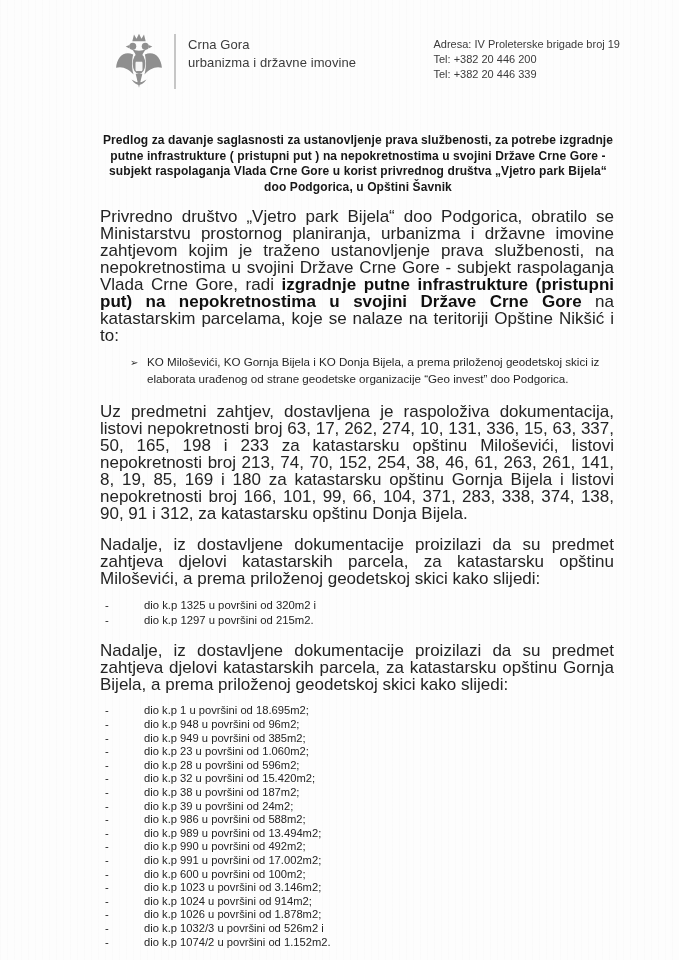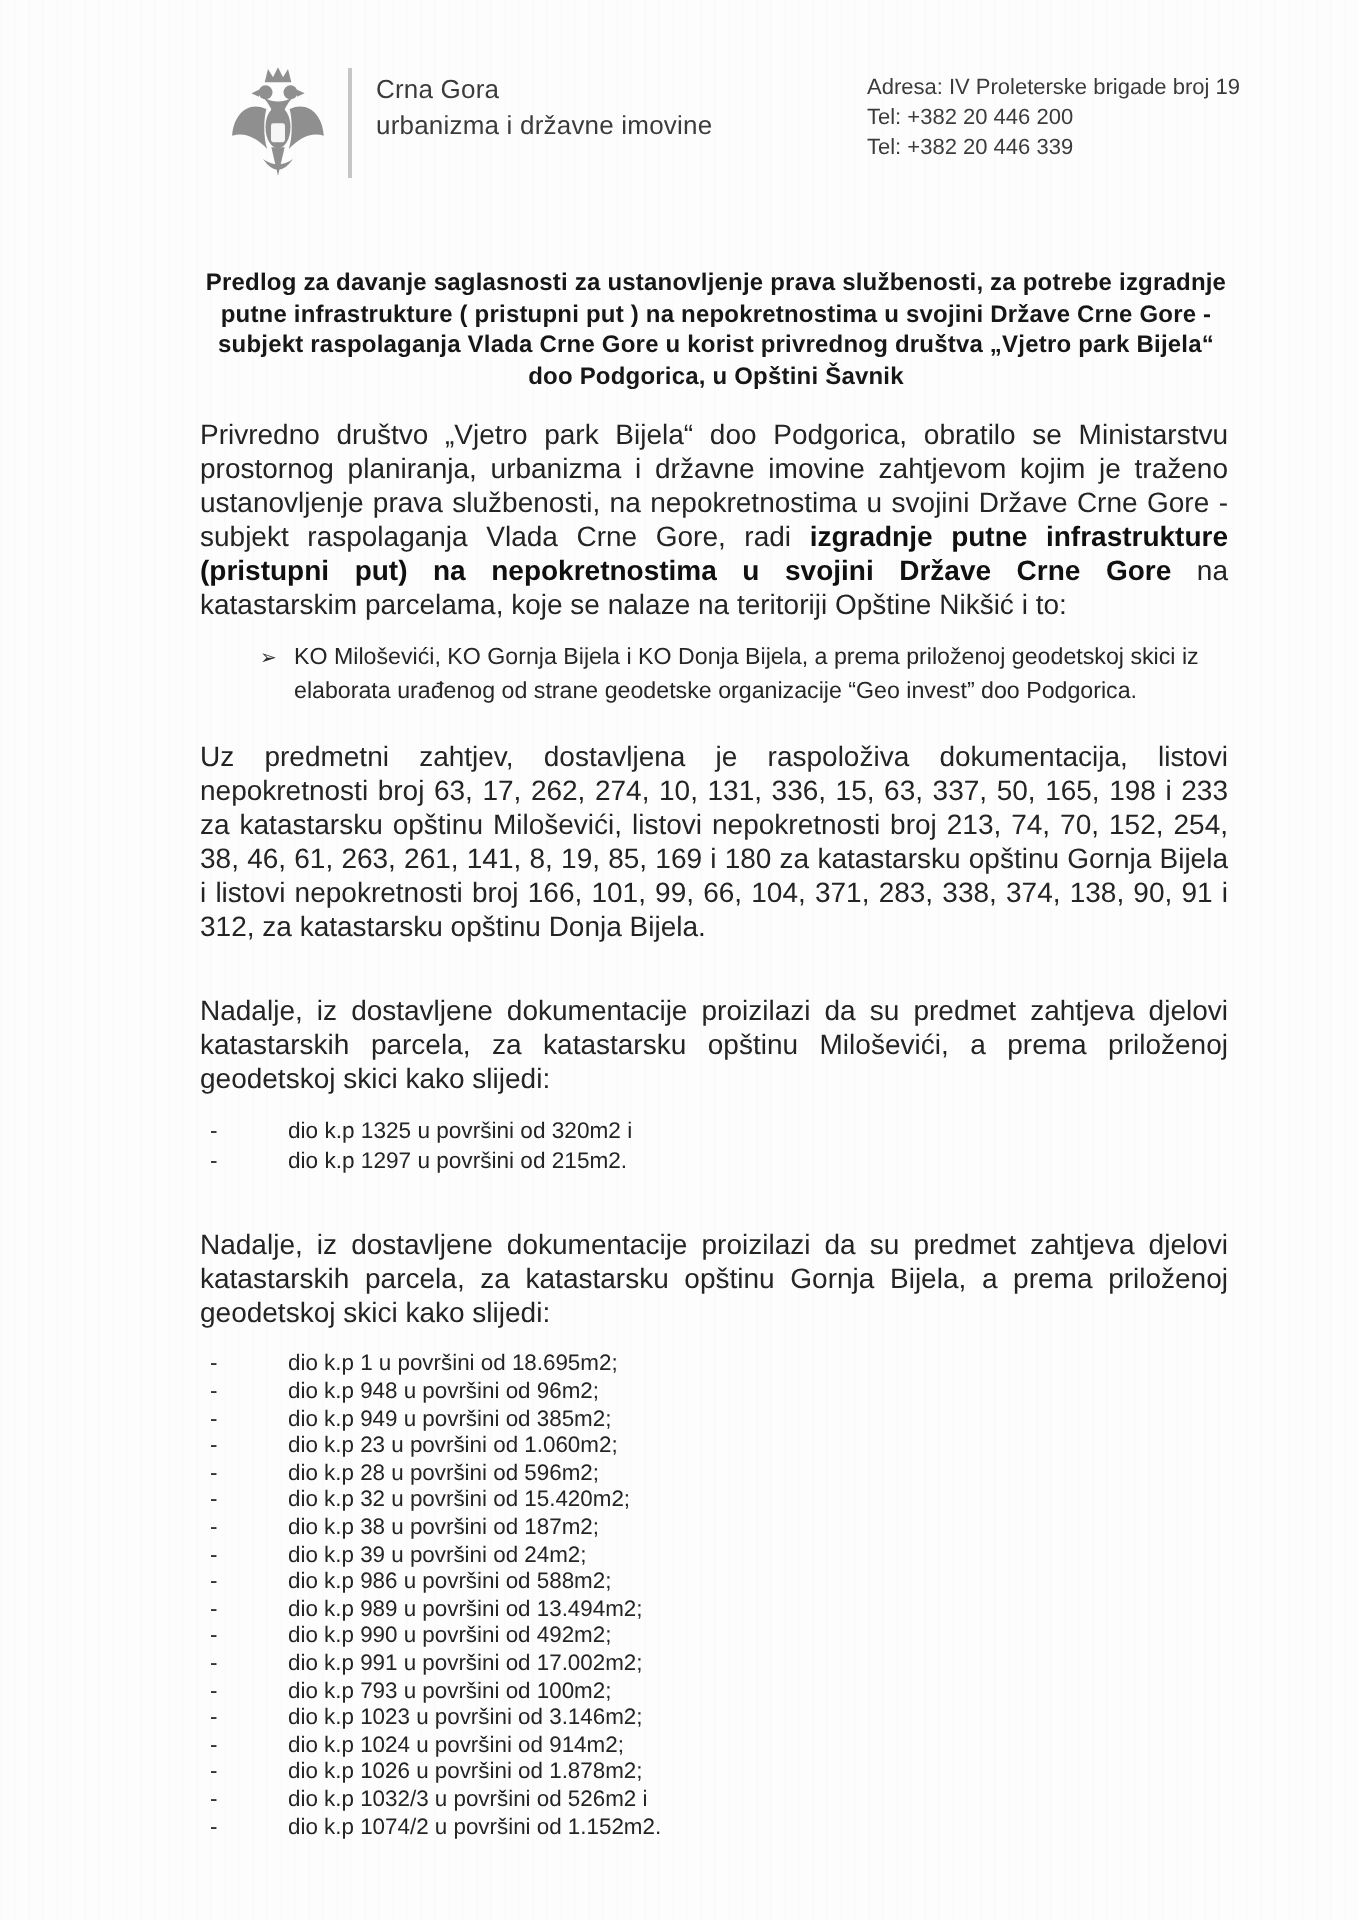--- a/index.html
+++ b/index.html
@@ -65,28 +65,28 @@
     font-weight: bold;
     font-size: 12px;
     line-height: 15.5px;
     color: #171717;
     letter-spacing: 0.1px;
   }
 
   
   .para {
     margin-top: 13px;
-    font-size: 14px;
+    font-size: 17px;
     line-height: 17px;
     text-align: justify;
     color: #242424;
   }
   .para b { color: #101010; }
 
-  .gap-lg { margin-top: 25px; }
+  .gap-lg { margin-top: 14px; }
   .gap-md { margin-top: 16px; }
 
   .ko-bullet {
     display: flex;
     margin-top: 10px;
     padding-left: 30px;
     font-size: 11.6px;
     line-height: 16.5px;
   }
   .ko-bullet .marker {
@@ -242,21 +242,21 @@
         <span class="kp-text">dio k.p 990 u površini od 492m2;</span>
       </div>
 
       <div class="kp-row">
         <span class="dash">-</span>
         <span class="kp-text">dio k.p 991 u površini od 17.002m2;</span>
       </div>
 
       <div class="kp-row">
         <span class="dash">-</span>
-        <span class="kp-text">dio k.p 793 u površini od 100m2;</span>
+        <span class="kp-text">dio k.p 600 u površini od 100m2;</span>
       </div>
 
       <div class="kp-row">
         <span class="dash">-</span>
         <span class="kp-text">dio k.p 1023 u površini od 3.146m2;</span>
       </div>
 
       <div class="kp-row">
         <span class="dash">-</span>
         <span class="kp-text">dio k.p 1024 u površini od 914m2;</span>

